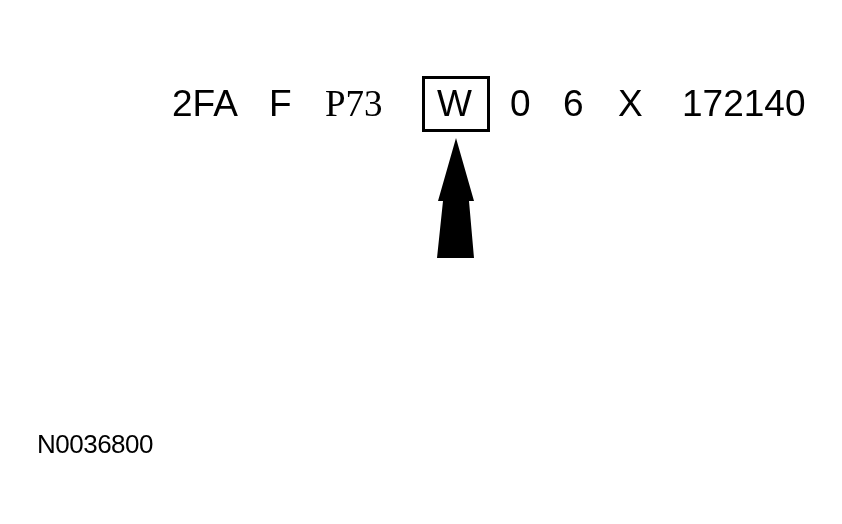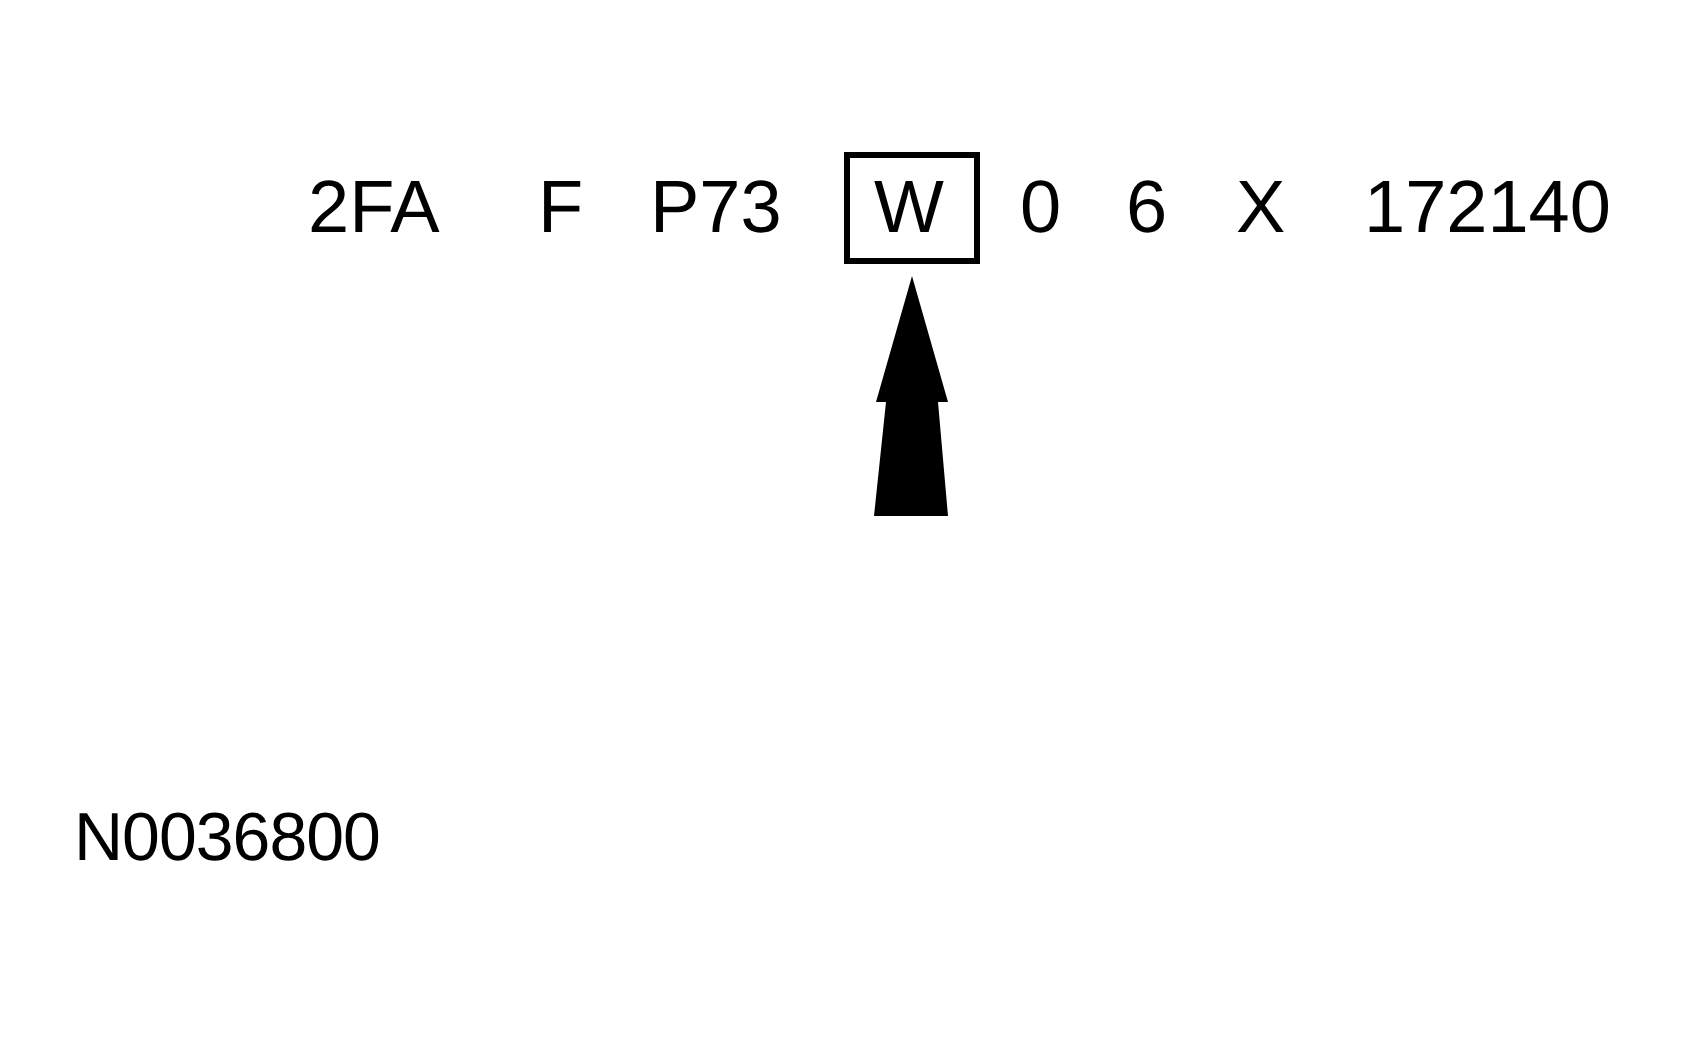--- a/index.html
+++ b/index.html
@@ -32,33 +32,33 @@
       border: 3px solid #000000;
     }
     .arrow {
       position: absolute;
       left: 0;
       top: 0;
     }
     .figure-id {
       position: absolute;
       left: 37px;
-      top: 405px;
-      font-size: 34px;
+      top: 430px;
+      font-size: 26px;
       line-height: 28px;
       letter-spacing: -0.5px;
     }
   </style>
 </head>
 <body>
 
 <div>
-  <span class="seg" style="left:154px;">2FA</span>
+  <span class="seg" style="left:172px;">2FA</span>
   <span class="seg" style="left:269px;">F</span>
-  <span class="seg" style="left:325px;">P73</span>
+  <span class="seg" style="left:325px;font-family:Liberation Serif, serif;">P73</span>
 
   <div class="box"></div>
   <span class="seg" style="left:437px;">W</span>
 
   <span class="seg" style="left:510px;">0</span>
   <span class="seg" style="left:563px;">6</span>
   <span class="seg" style="left:618px;">X</span>
   <span class="seg" style="left:682px;">172140</span>
 
   <svg class="arrow" width="842" height="524">

